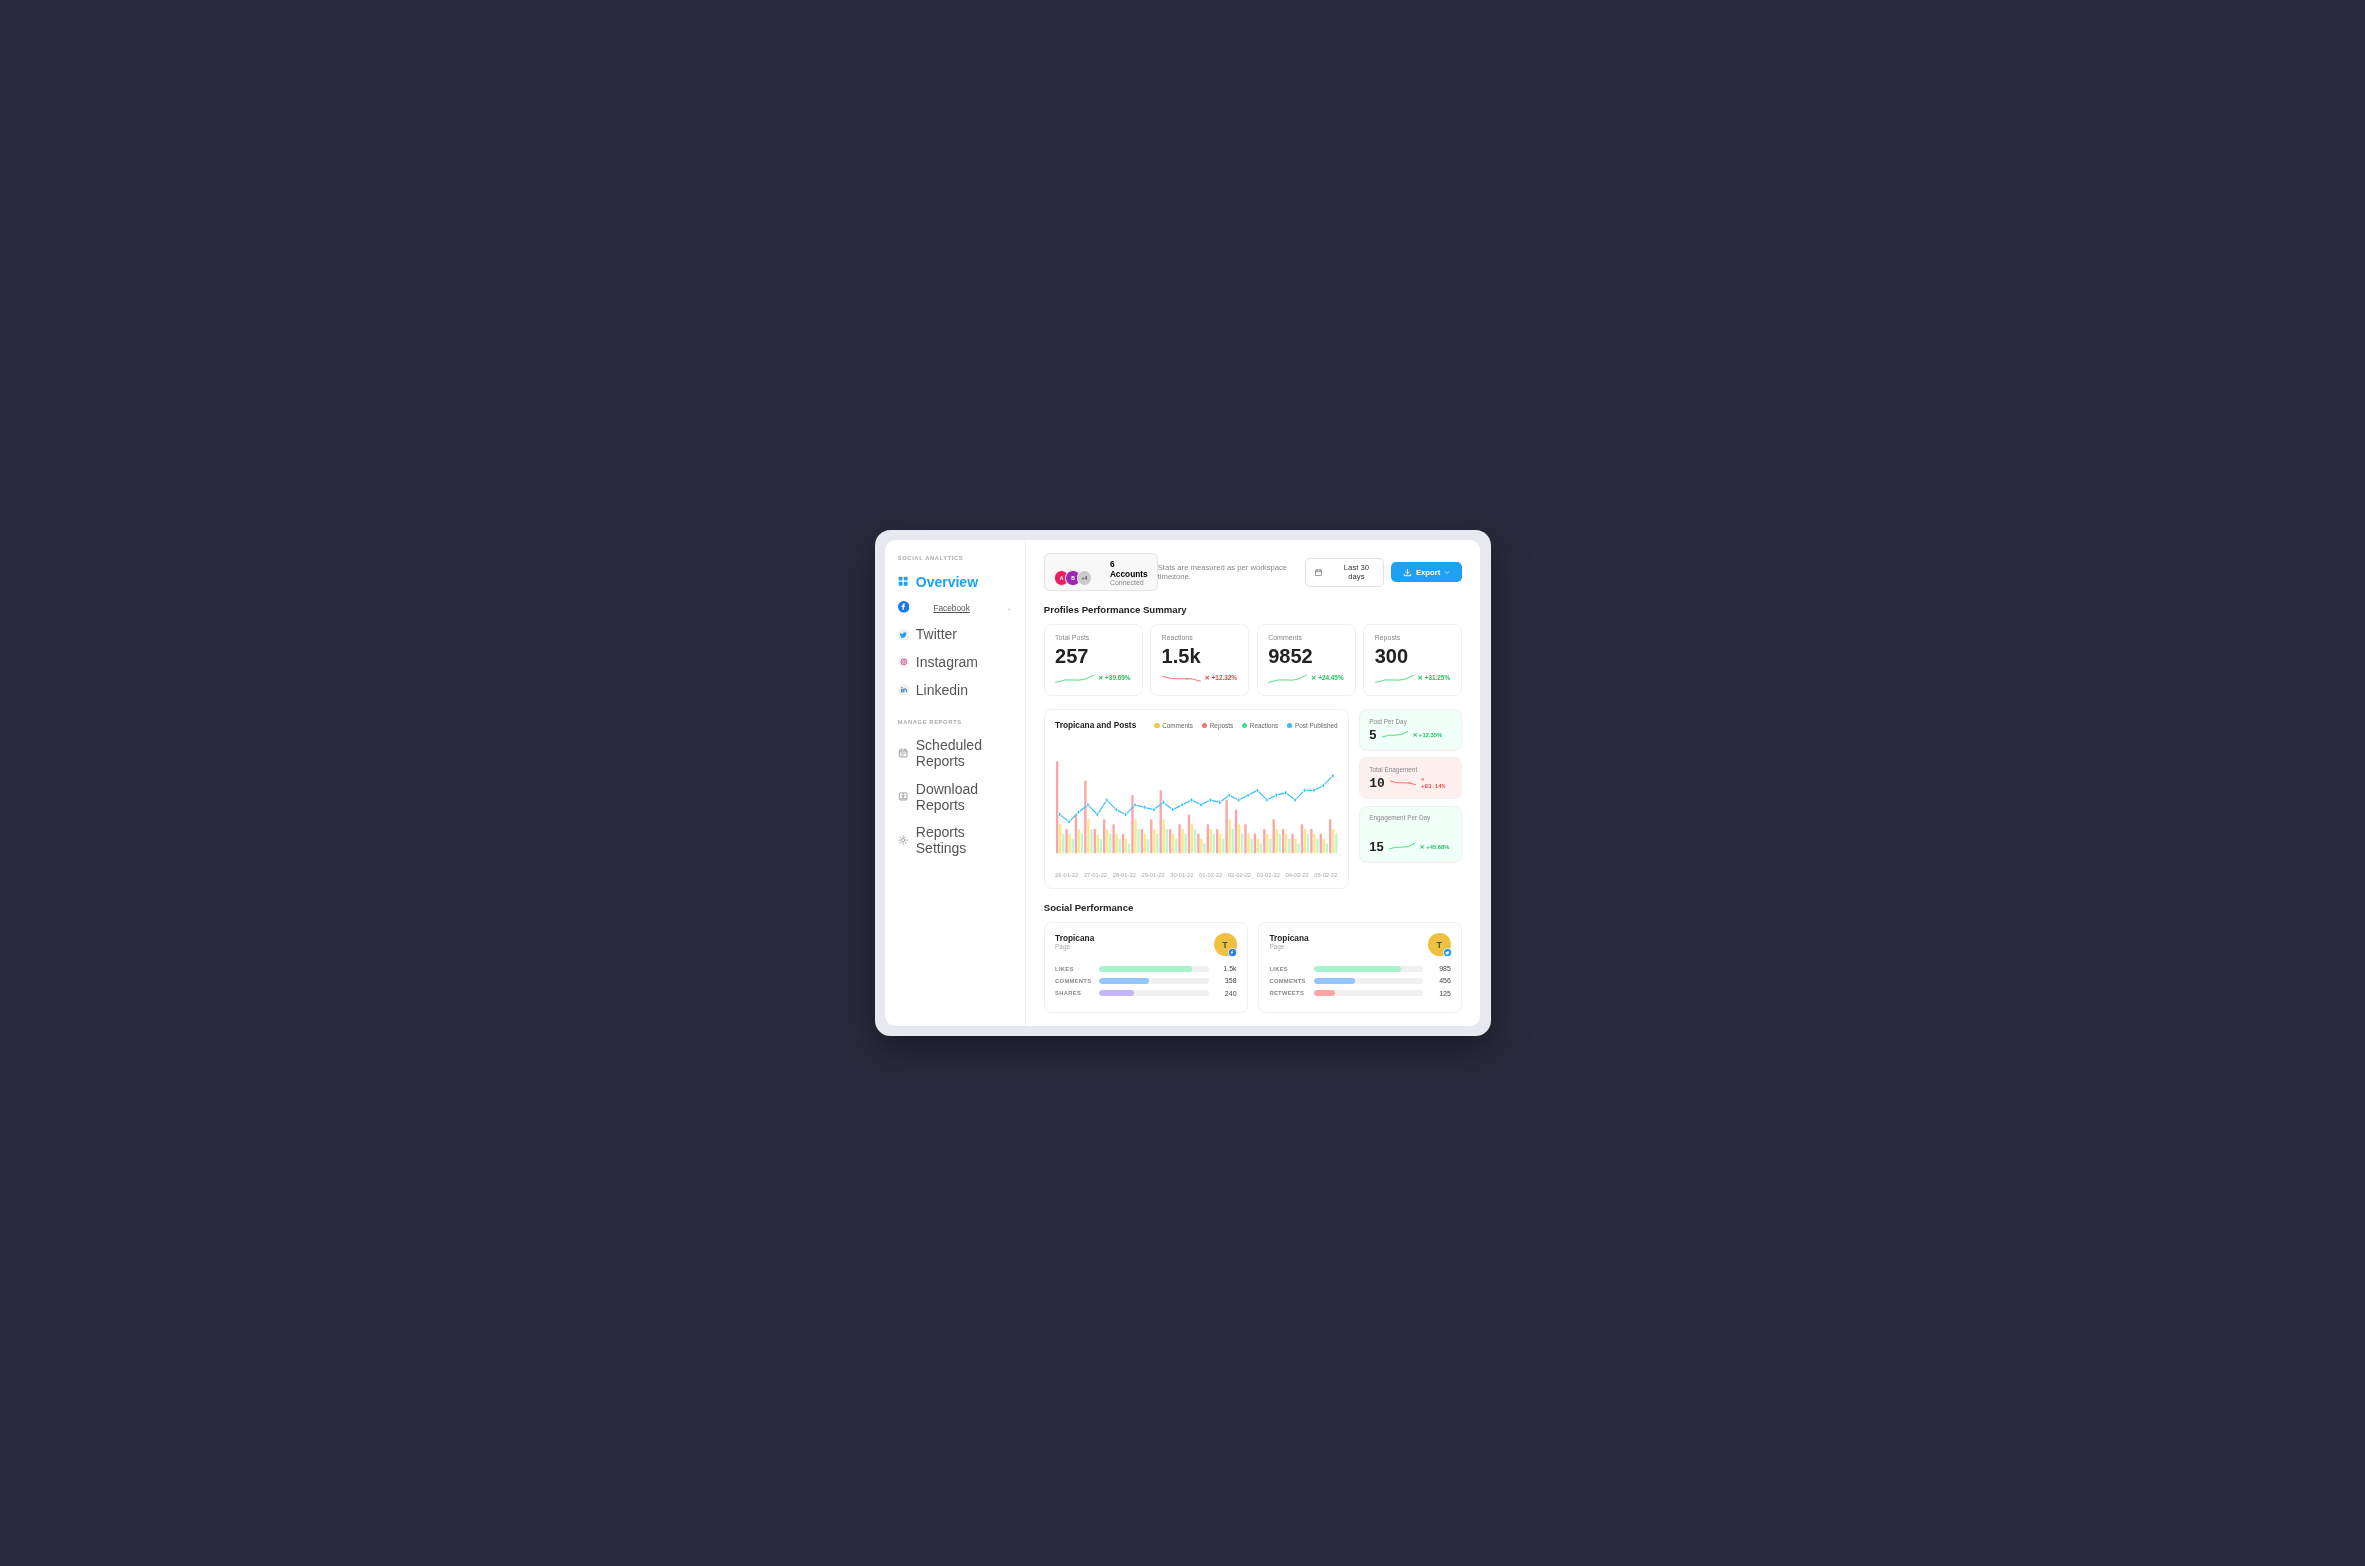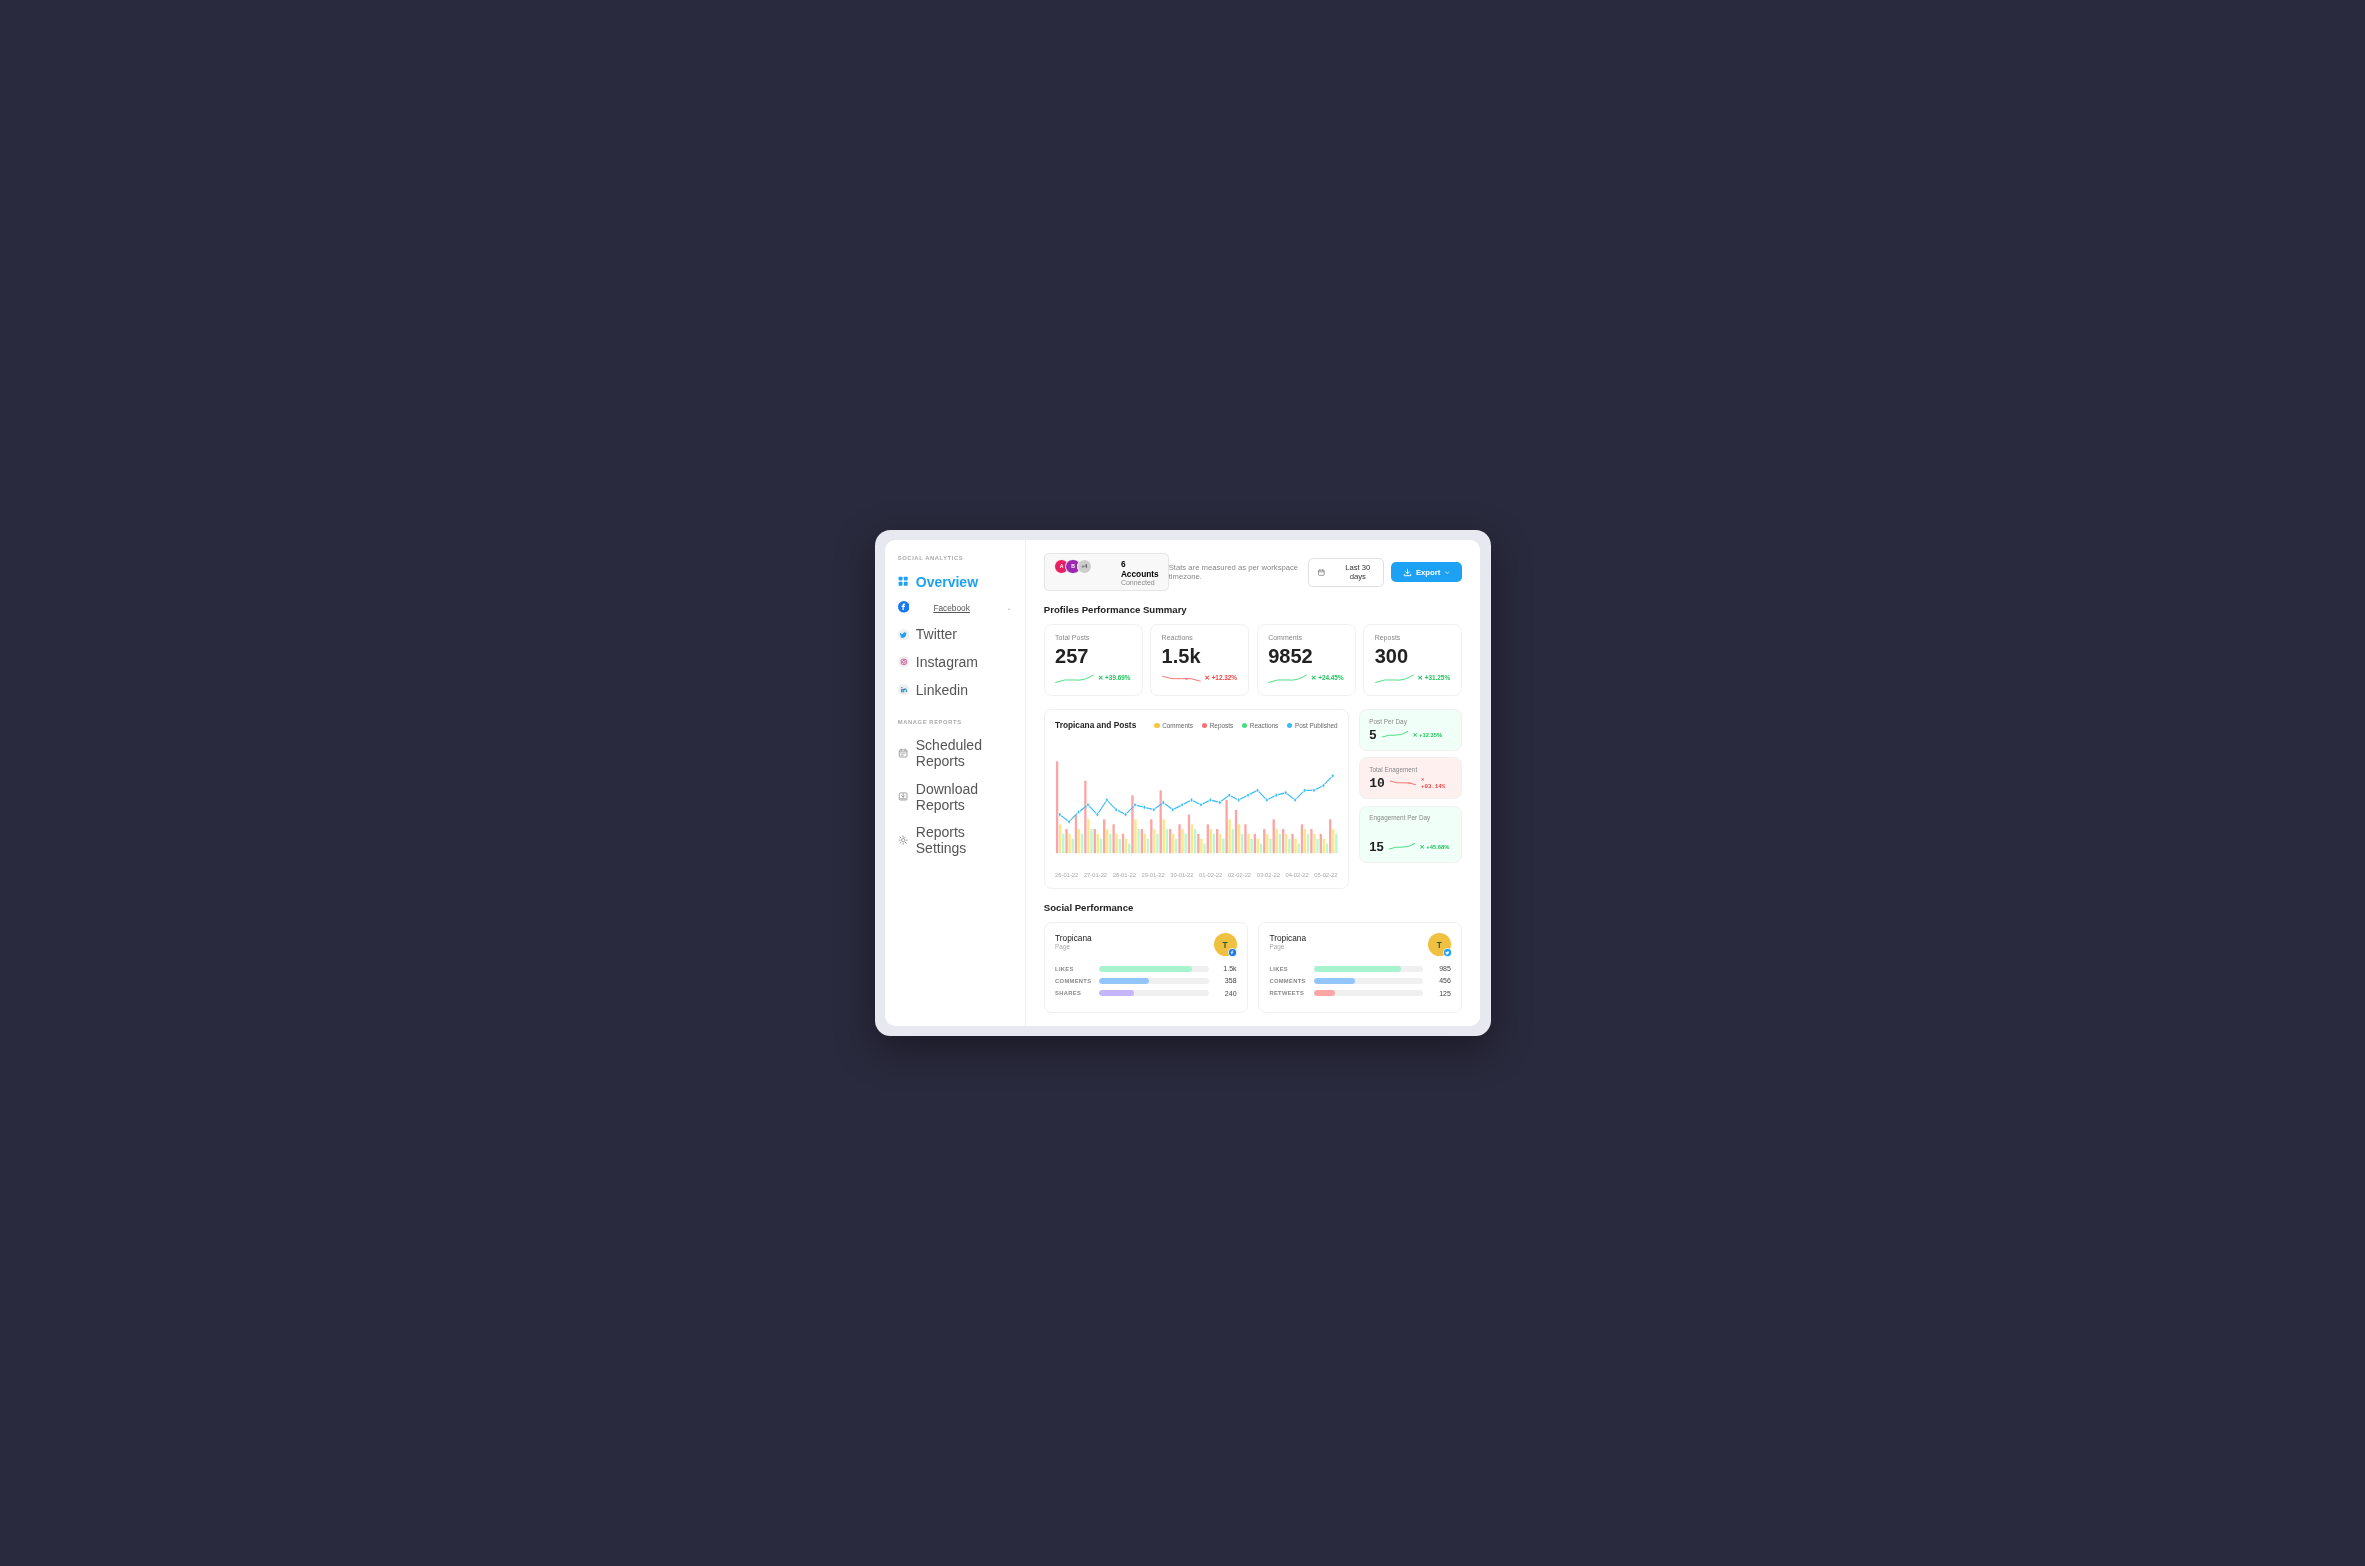--- a/index.html
+++ b/index.html
@@ -66,22 +66,22 @@
     }
     
     .top-bar {
       display: flex;
       align-items: center;
       justify-content: space-between;
       margin-bottom: 13px;
     }
     .accounts-connected {
       display: flex;
-      align-items: flex-start;
-      gap: 21px;
+      align-items: flex-end;
+      gap: 10px;
       background: #f8f8f8;
       border: 0.6px solid #e5e5e5;
       border-radius: 5.1px;
       padding: 4.5px 9px;
       font-size: 7.7px;
     }
     .avatars { display: flex; align-items: center; }
     .avatar-circle {
       width: 15.4px;
       height: 15.4px;
@@ -207,21 +207,21 @@
       border: 0.6px solid #f0f0f0;
       border-radius: 7.7px;
       padding: 10.3px;
     }
     .perf-header {
       display: flex;
       align-items: flex-start;
       justify-content: space-between;
       margin-bottom: 9px;
     }
-    .perf-title { font-size: 8.3px; font-weight: 400; color: #222; }
+    .perf-title { font-size: 8.3px; font-weight: 700; color: #222; }
     .perf-subtitle { font-size: 6.4px; color: #aaa; }
     .bar-row { display: flex; align-items: center; gap: 5.1px; margin-bottom: 5.1px; }
     .bar-label { font-size: 5.8px; font-weight: 700; color: #888; letter-spacing: 0.3px; width: 39px; text-transform: uppercase; }
     .bar-track { flex: 1; height: 6.4px; border-radius: 3.2px; background: #f0f0f0; overflow: hidden; }
     .bar-fill { height: 100%; border-radius: 3.2px; }
     .bar-value { font-size: 7px; color: #444; font-weight: 500; width: 22.5px; text-align: right; }
   </style>
 </head>
 <body>
 

